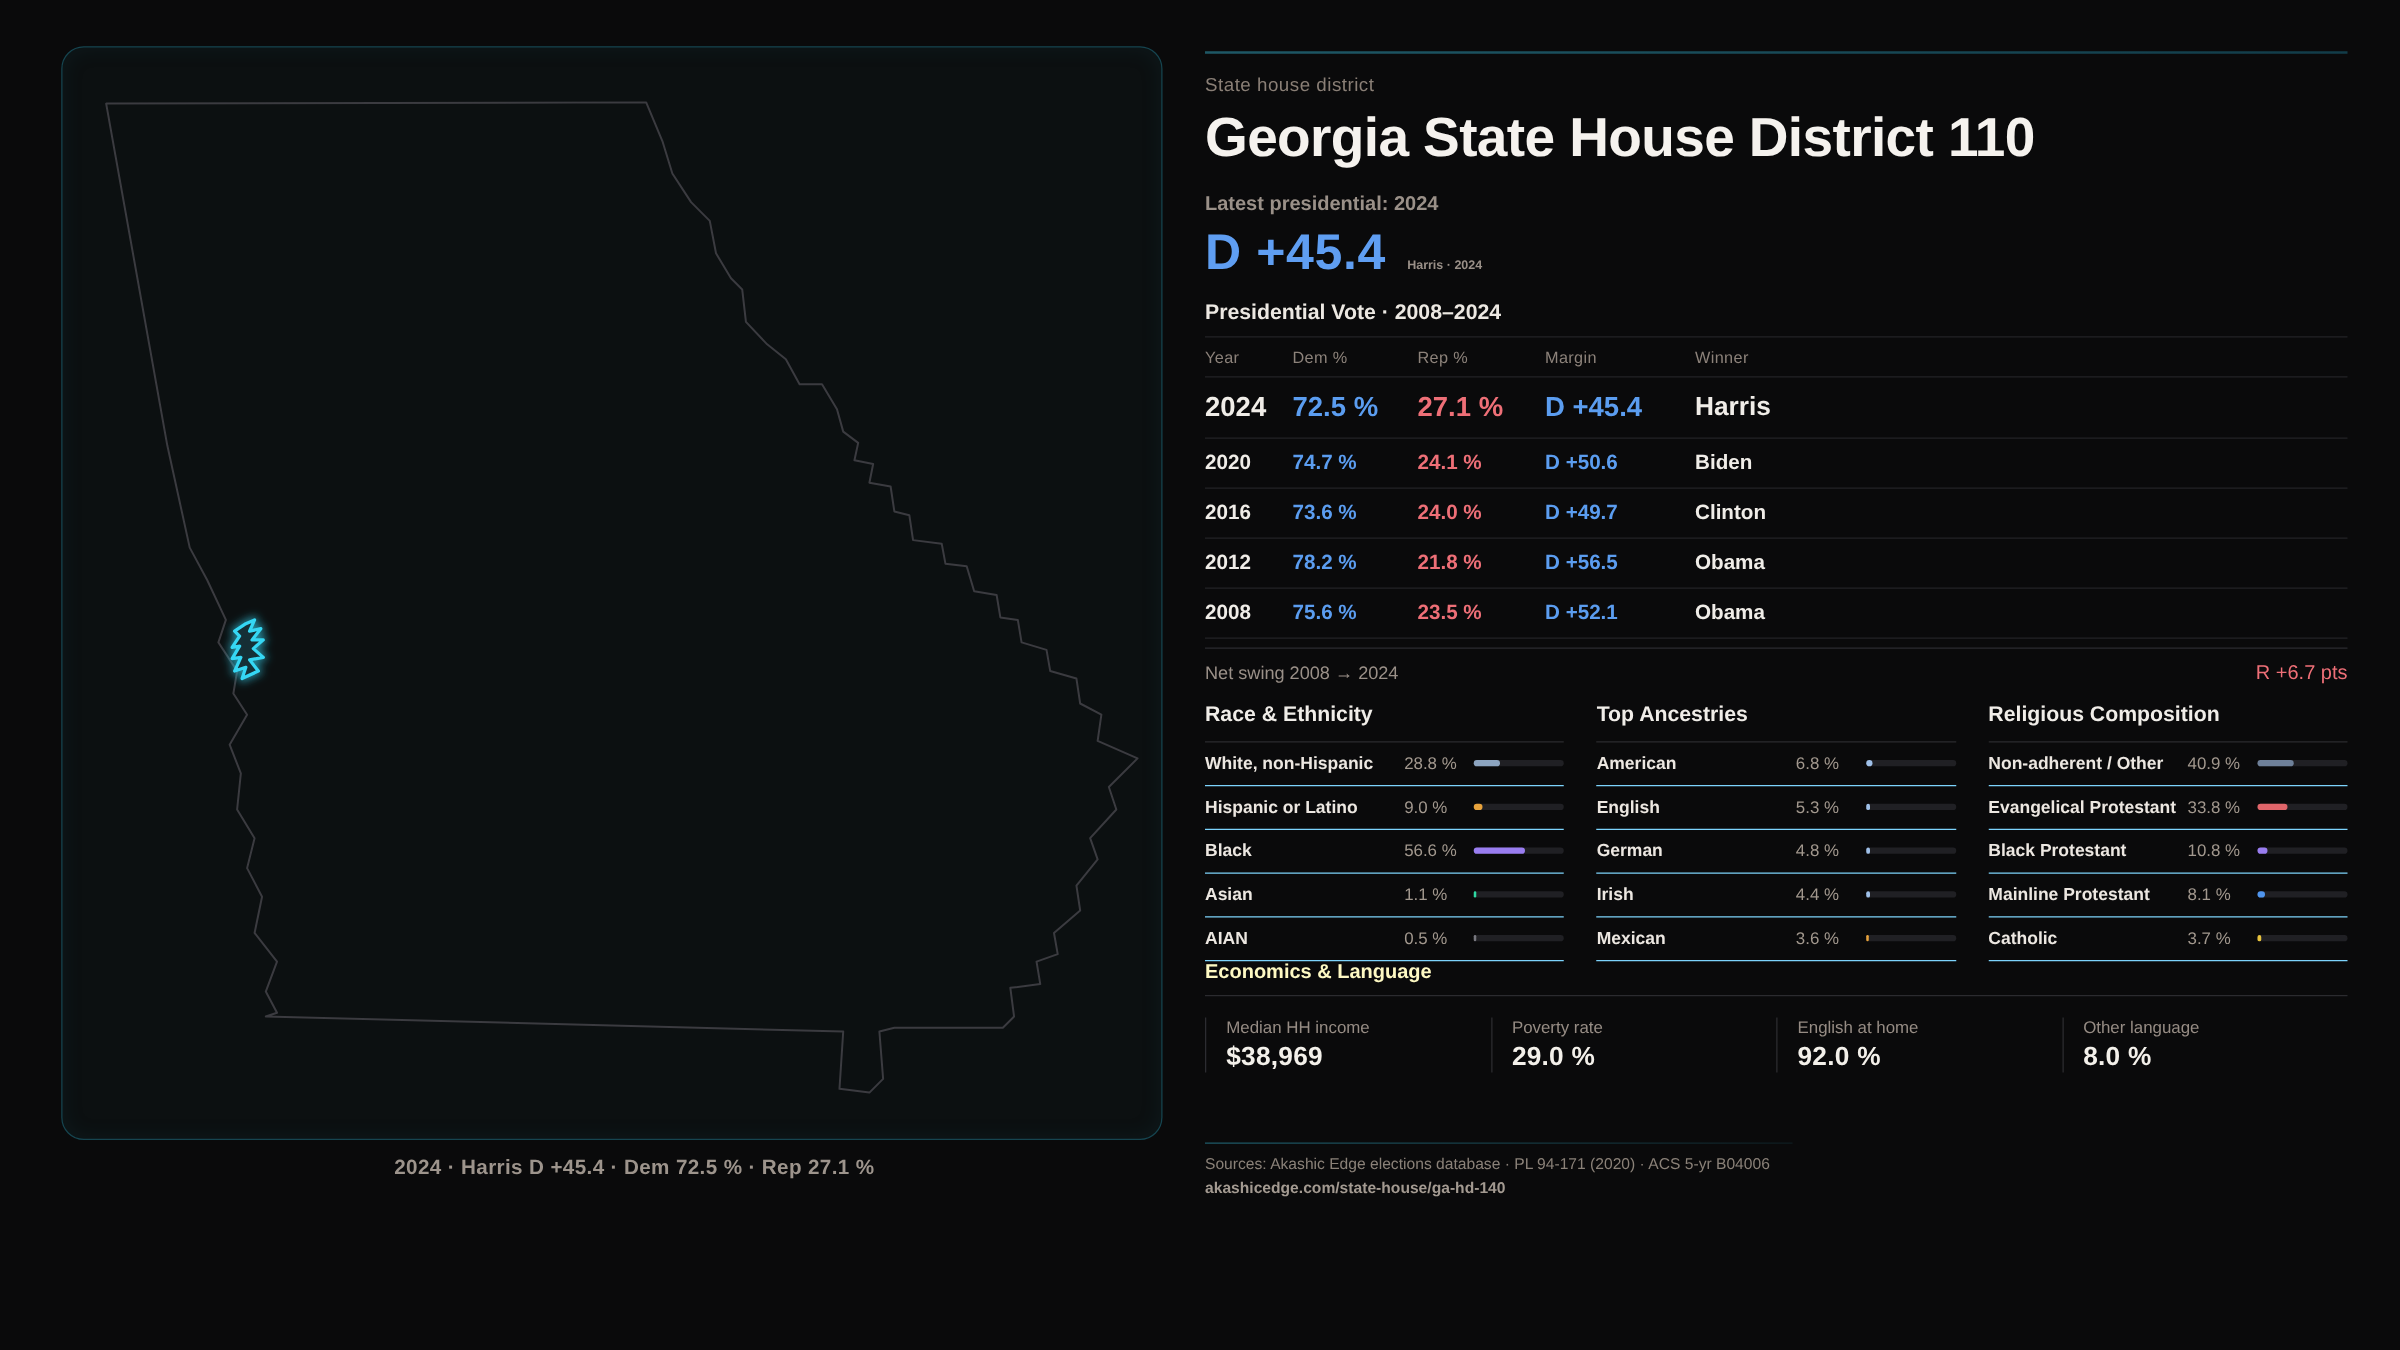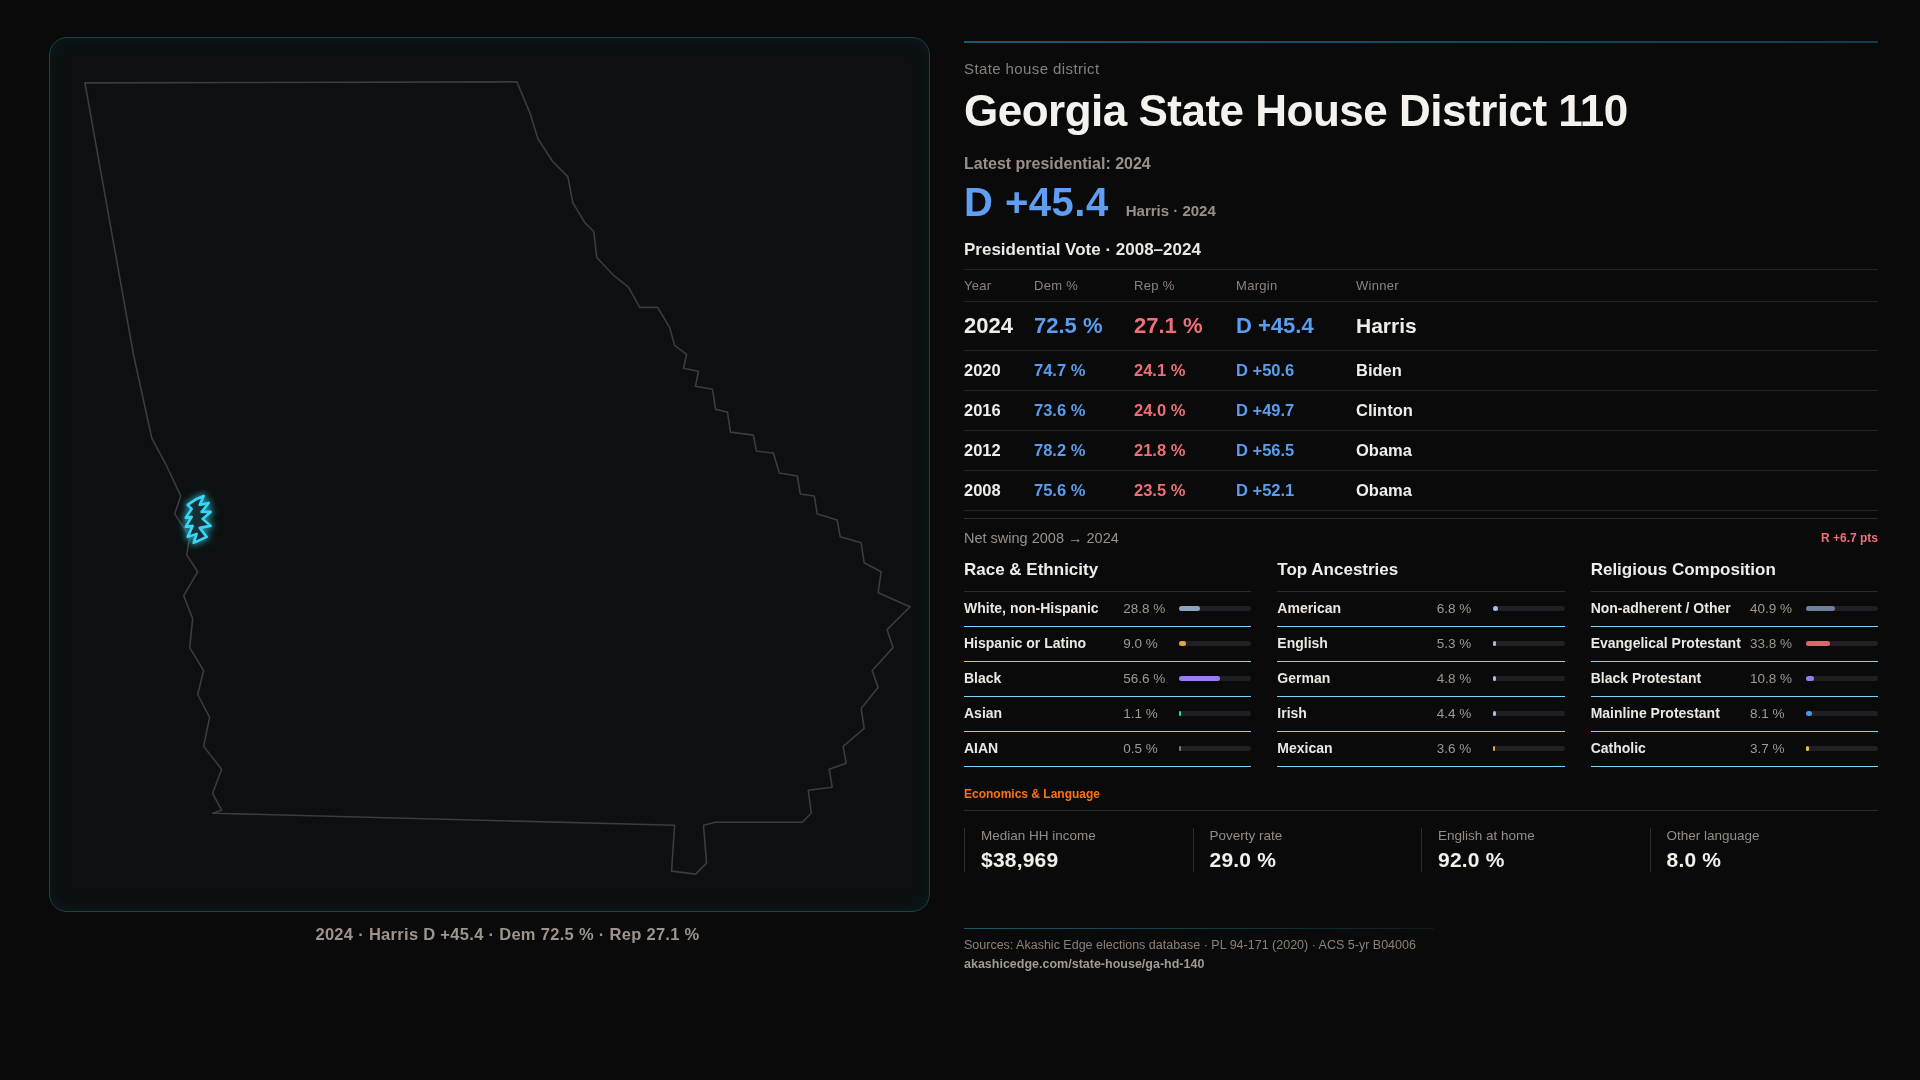--- a/index.html
+++ b/index.html
@@ -26,49 +26,49 @@
 
   .header-rule { margin-top:11px; height:1.5px;
                  background:linear-gradient(90deg,#1e5866,#123c49); border:none; }
 
   .kicker { margin-top:17px; font-size:15px; color:#8a7f76; letter-spacing:.4px; }
   .page-title { margin-top:9px; font-size:44px; font-weight:bold; color:#f5f2ee; letter-spacing:-.5px; }
 
   .latest-label { margin-top:19px; font-size:16px; font-weight:bold; color:#9a9088; }
   .stat-row { margin-top:7px; display:flex; align-items:baseline; }
   .big-margin { font-size:40px; font-weight:bold; color:#5f9ef2; letter-spacing:.5px; }
-  .stat-sub { margin-left:17px; font-size:15px; font-weight:bold; color:#9a9088; }
+  .stat-sub { margin-left:17px; font-size:10px; font-weight:bold; color:#9a9088; }
 
   .table-title { margin-top:15px; font-size:17px; font-weight:bold; color:#ece8e2; }
 
   .vote-table { margin-top:9px; border-top:1px solid #232327; }
   .trow { display:grid; grid-template-columns:70px 100px 102px 120px 1fr;
           align-items:center; border-bottom:1px solid #232327; }
   .trow.head { padding:8px 0; font-size:13px; color:#8c827a; font-weight:normal; letter-spacing:.3px; }
   .trow.big  { padding:11px 0; font-size:22px; font-weight:bold; }
   .trow.norm { padding:10px 0; font-size:16.5px; font-weight:bold; }
   .c-year { color:#f0ede8; } .c-dem { color:#5b9df0; } .c-rep { color:#ee6f77; }
   .c-margin { color:#5b9df0; } .c-winner { color:#f0ede8; }
   .trow.big .c-winner { font-size:21px; }
   .table-endrule { margin-top:7px; height:1px; background:#2b2b30; }
 
   .netswing { margin-top:11px; display:flex; justify-content:space-between; align-items:center; }
   .netswing-label { font-size:14.5px; color:#9a9088; }
-  .netswing-value { font-size:12px; font-weight:bold; color:#ee6f77; }
+  .netswing-value { font-size:16px; font-weight:normal; color:#ee6f77; }
 
   .demo-grid { margin-top:14px; display:grid; grid-template-columns:1fr 1fr 1fr; column-gap:26px; }
   .demo-head { font-size:17px; font-weight:bold; color:#f0ede8; padding-bottom:11px;
                border-bottom:1px solid #2b2b2f; }
   .drow { display:flex; align-items:center; border-bottom:1px solid #7dd3fc; padding:8px 0; min-height:35px; }
   .dlabel { flex:1; font-size:14px; font-weight:bold; color:#ece7e1; line-height:1.25; padding-right:6px; }
   .dval { width:56px; font-size:13.5px; color:#a2988e; }
   .dbar { width:72px; height:5px; background:#202024; border-radius:3px; position:relative; }
   .dbar i { position:absolute; left:0; top:0; height:5px; border-radius:3px; display:block; }
 
-  .econ-title { margin-top:20px; font-size:12px; font-weight:bold; color:#f97316; }
+  .econ-title { margin-top:0; font-size:16px; font-weight:bold; color:#fef9c3; }
   .econ-rule { margin-top:9px; height:1px; background:#2b2b2f; }
   .econ-grid { margin-top:17px; display:grid; grid-template-columns:repeat(4,1fr); }
   .econ-cell { border-left:1px solid #2c2c31; padding-left:16px; }
   .econ-label { font-size:13.5px; color:#968c84; }
   .econ-value { margin-top:5px; font-size:21px; font-weight:bold; color:#f3f0ea; letter-spacing:.2px; }
 
   .footer-rule { margin-top:56px; height:1.5px; width:470px;
                  background:linear-gradient(90deg,#1d5a68,rgba(25,80,92,.25)); }
   .sources { margin-top:9px; font-size:12.5px; color:#8a8178; }
   .site-url { margin-top:5px; font-size:12.5px; font-weight:bold; color:#a39a91; }

